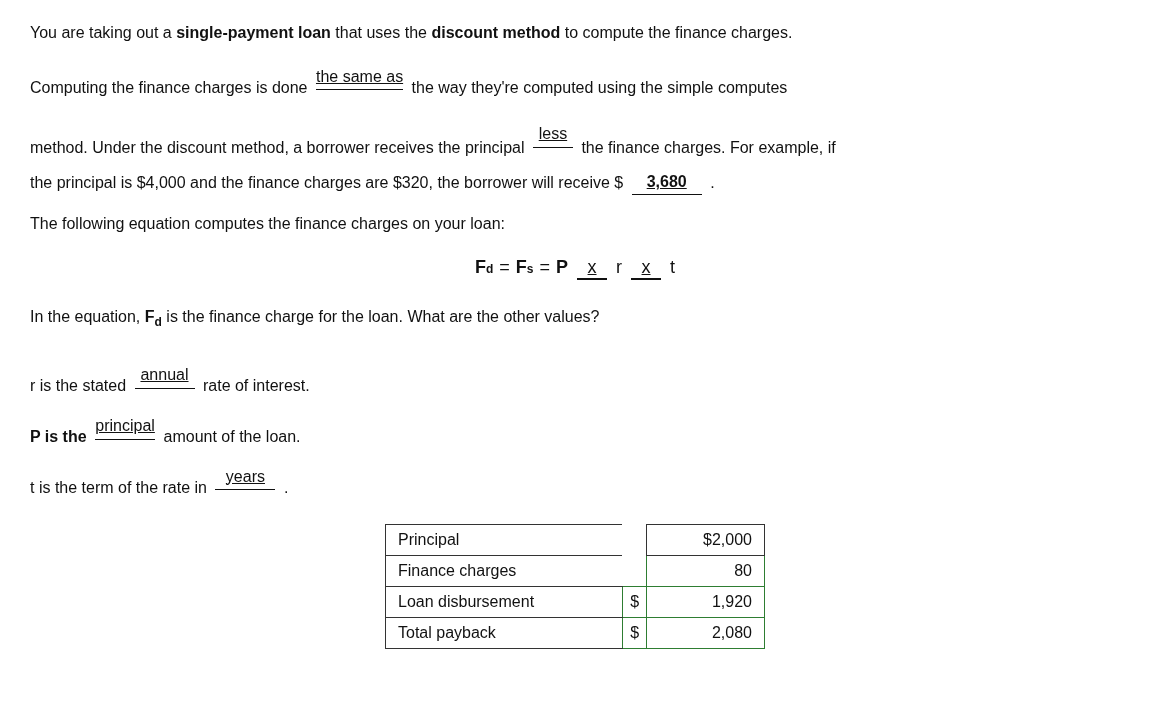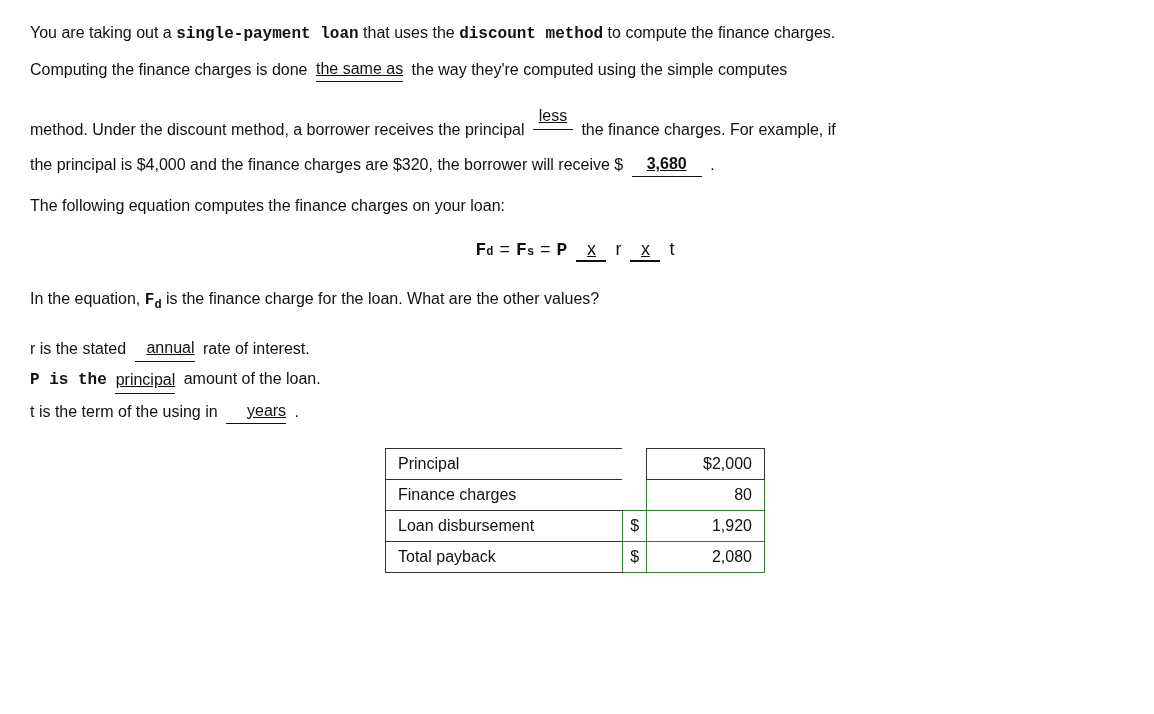--- a/index.html
+++ b/index.html
@@ -30,21 +30,20 @@
     .paragraph-block {
       margin-bottom: 16px;
     }
 
     .underline {
       text-decoration: underline;
     }
 
     .bold {
       font-weight: bold;
-      font-family: Liberation Mono, monospace;
     }
 
     .equation-container {
       text-align: center;
       margin: 20px 0 24px 0;
       font-size: 18px;
     }
 
     .equation {
       display: inline-flex;
@@ -58,23 +57,23 @@
     }
 
     sub {
       font-size: 12px;
     }
 
     .inline-blank {
       display: inline-block;
       border-bottom: 1.5px solid #111;
       min-width: 60px;
-      text-align: right;
-      vertical-align: bottom;
-      margin: 0 4px;
+      text-align: center;
+      vertical-align: bottom;
+      margin: 10px 4px;
     }
 
     .inline-blank-sm {
       display: inline-block;
       border-bottom: 1.5px solid #111;
       min-width: 70px;
       text-align: center;
       vertical-align: bottom;
       margin: 0 4px;
       font-weight: bold;
@@ -209,21 +208,21 @@
       <span>r is the stated</span>
       <span class="underline inline-blank">annual</span>
       <span>rate of interest.</span>
     </p>
     <p>
       <span class="bold">P is the</span>
       <span class="underline inline-blank">principal</span>
       <span>amount of the loan.</span>
     </p>
     <p>
-      <span>t is the term of the using in</span>
+      <span>t is the term of the rate in</span>
       <span class="underline inline-blank">years</span>
       <span>.</span>
     </p>
   </div>
 
 
   <div class="table-section">
     <table class="finance-table">
       <tbody>
 

